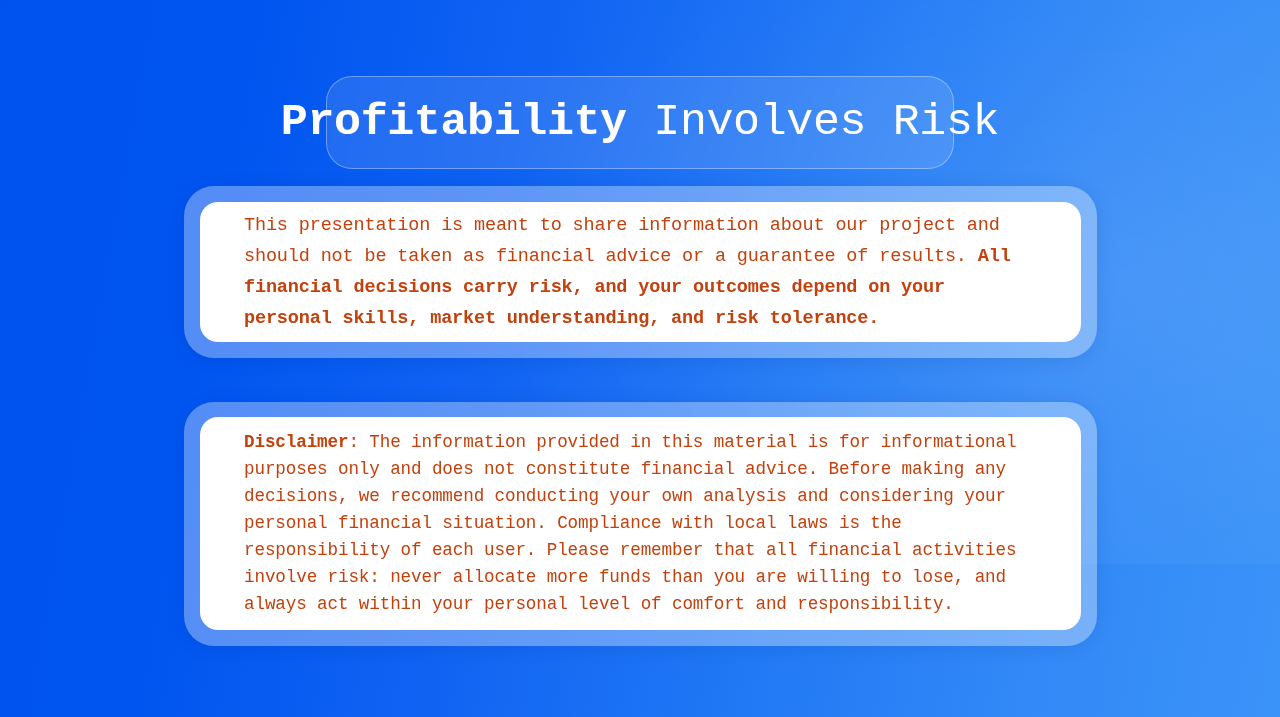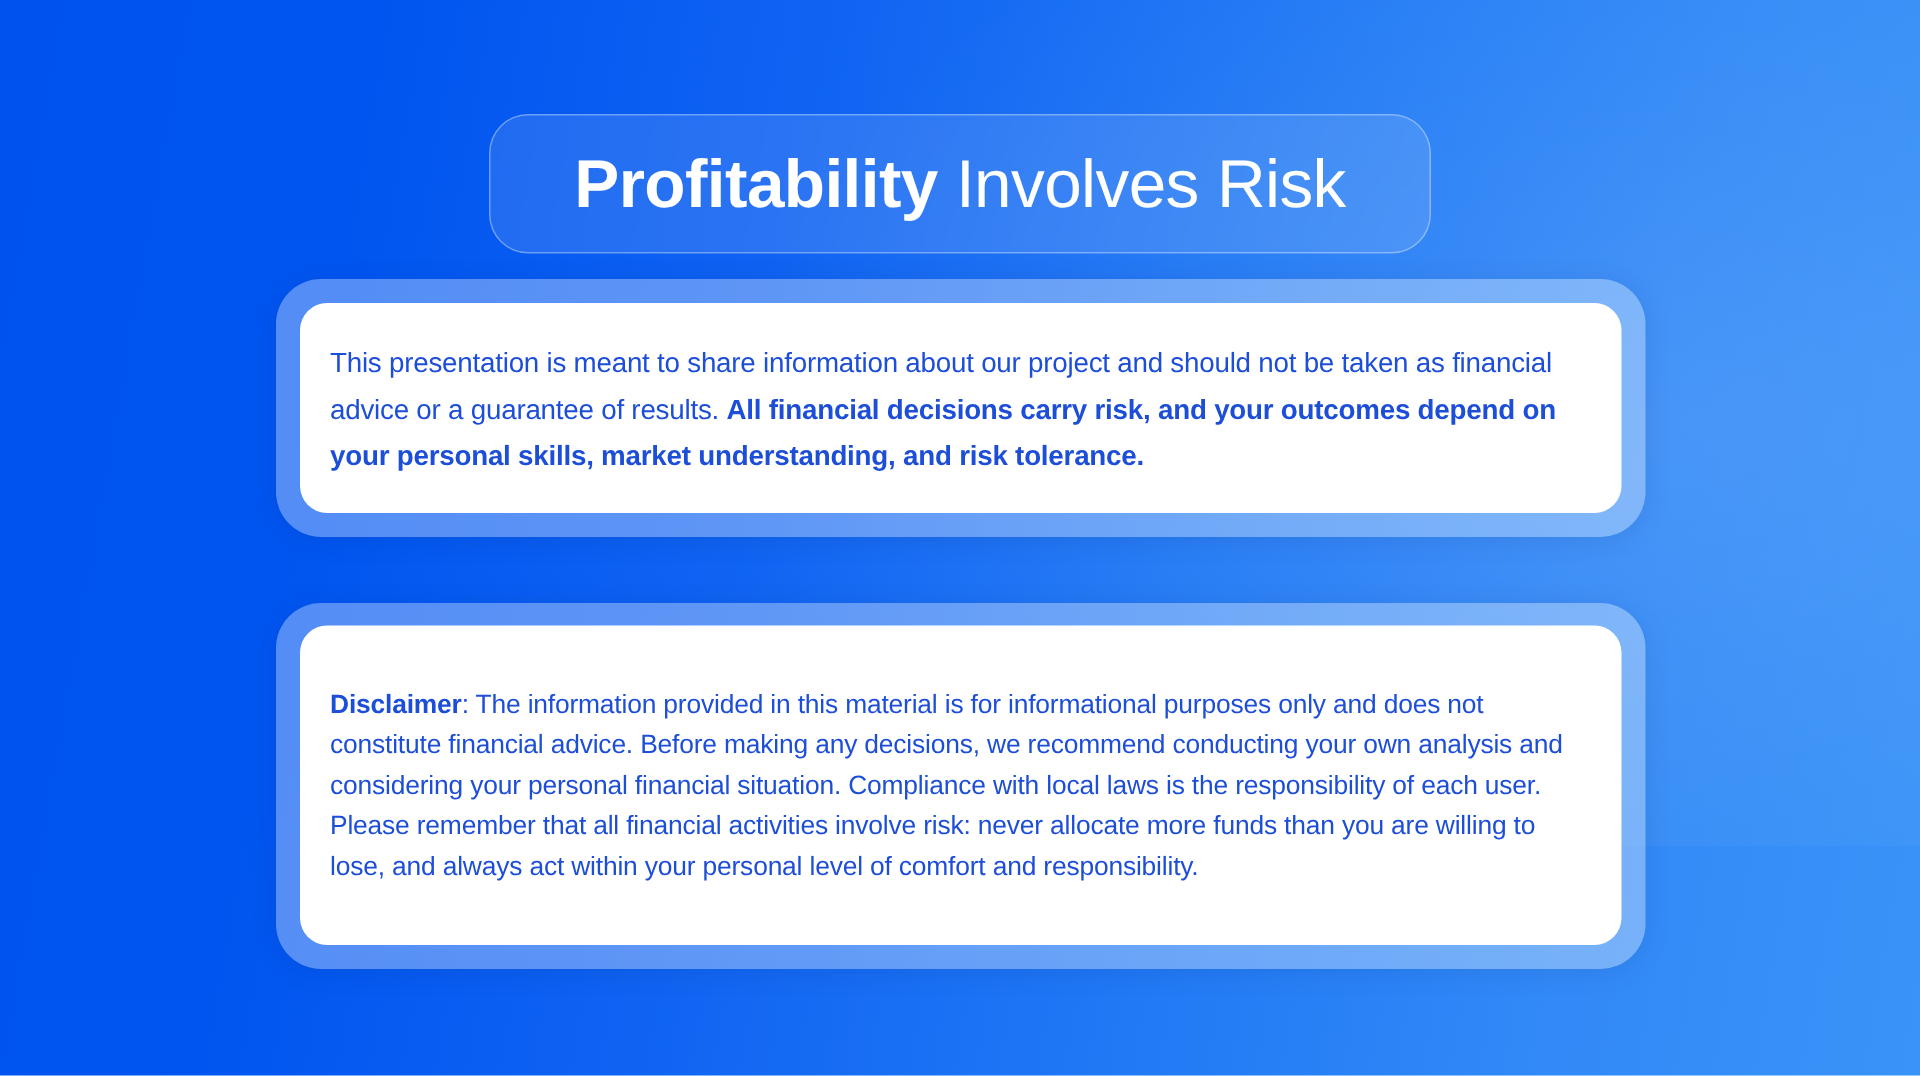--- a/index.html
+++ b/index.html
@@ -29,20 +29,21 @@
     background: radial-gradient(ellipse 80% 120% at 88% 50%,
                 rgba(255,255,255,0.10) 0%,
                 rgba(255,255,255,0.00) 62%);
     pointer-events: none;
   }
 
   .slide {
     position: relative;
     width: 1280px;
     height: 564px;
+    font-family: Liberation Mono, monospace;
   }
 
   
   .title-pill {
     position: absolute;
     left: 326px;
     top: 76px;
     width: 628px;
     height: 93px;
     border-radius: 26px;
@@ -94,22 +95,22 @@
   .card-inner {
     width: 100%;
     height: 100%;
     background: #ffffff;
     border-radius: 18px;
     display: flex;
     align-items: center;
   }
 
   .card-body {
-    color: #1d4ed8;
-    padding: 0 20px;
+    color: #c2410c;
+    padding: 0 44px;
     width: 100%;
   }
 
   .card-one-text {
     font-size: 18.5px;
     line-height: 31px;
     letter-spacing: -0.15px;
   }
 
   .card-one-text .strong {

